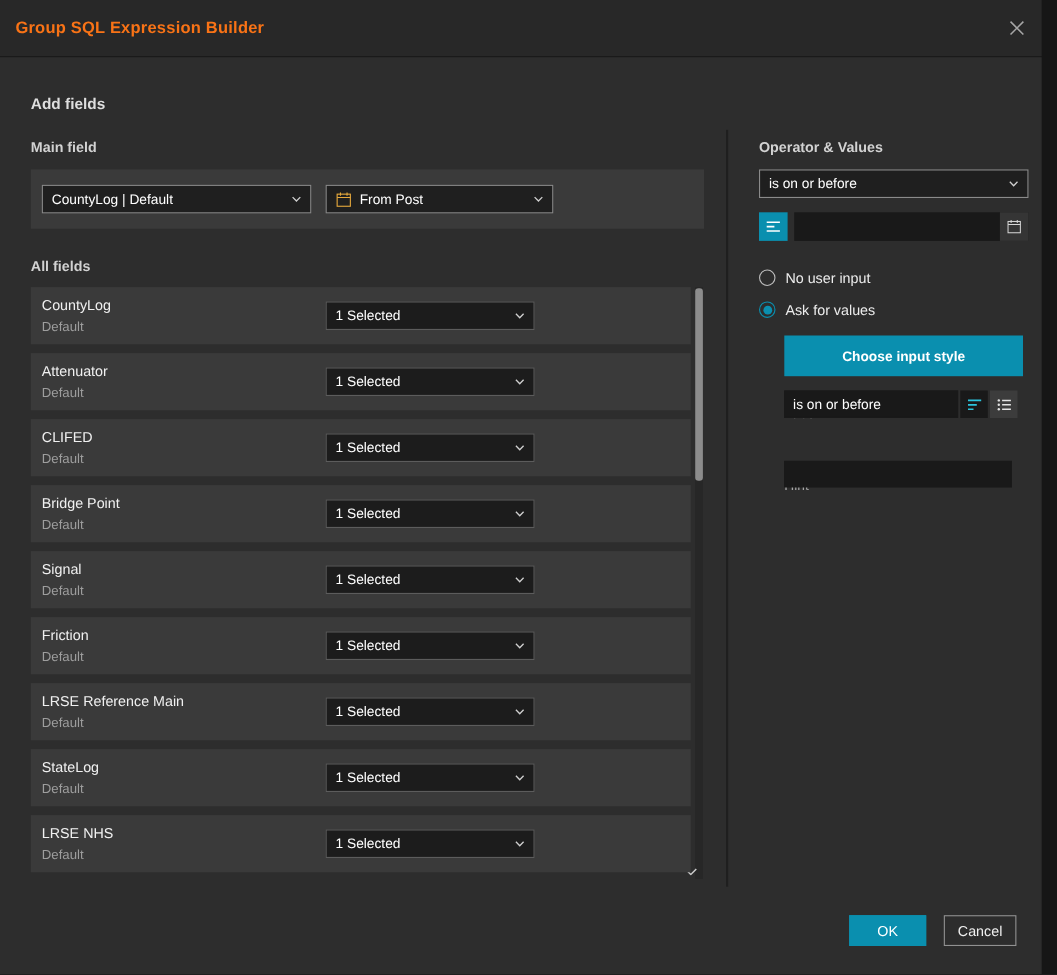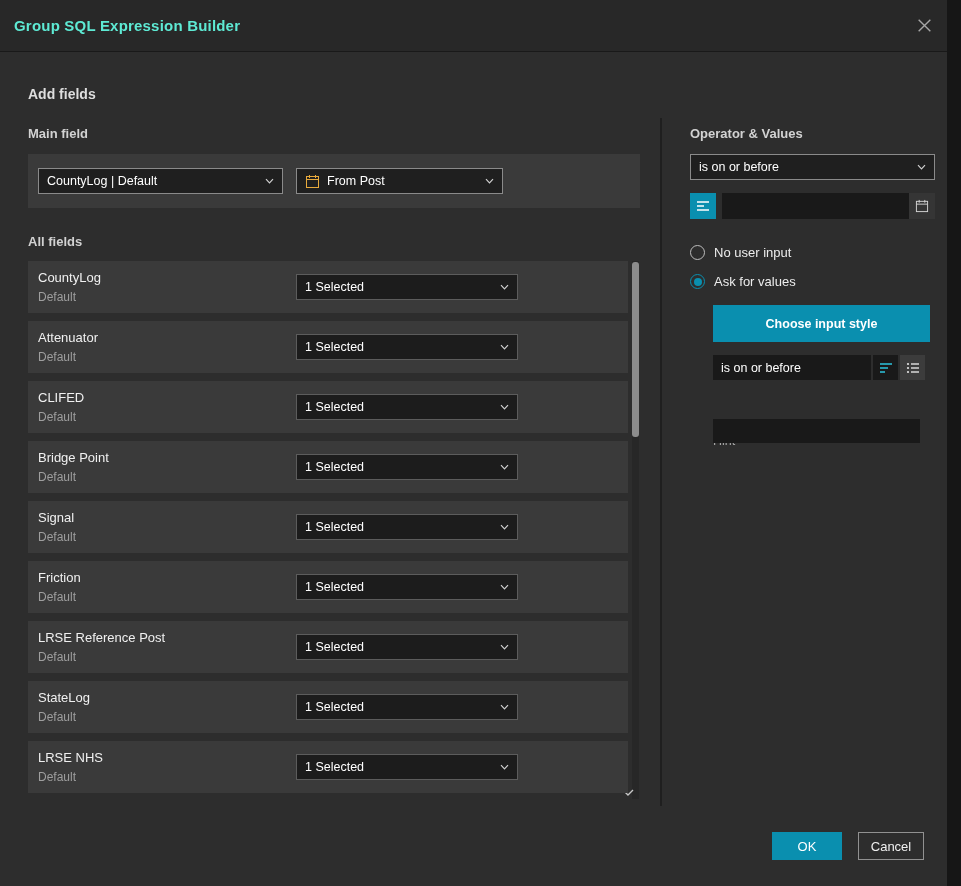--- a/index.html
+++ b/index.html
@@ -8,21 +8,21 @@
     position:relative; width:961px; height:886px; overflow:hidden;
     background:#2d2d2d; font-family:"Liberation Sans",sans-serif;
     -webkit-font-smoothing:antialiased;
   }
   
   .hdr{
     position:absolute; left:0; top:0; width:961px; height:52px;
     background:#282828; border-bottom:1px solid #191919;
     display:flex; align-items:center; padding:0 24px 0 14px; box-sizing:border-box;
   }
-  .hdr h1{ margin:0; font-size:15px; font-weight:700; color:#5eead4; letter-spacing:.2px; }
+  .hdr h1{ margin:0; font-size:15px; font-weight:700; color:#f97316; letter-spacing:.2px; }
   .close-btn{ margin-left:auto; background:none; border:none; padding:4px; cursor:pointer; line-height:0; }
 
   
   .h-add{ position:absolute; left:28px; top:86px; font-size:14px; font-weight:700; color:#dedede;text-align:right; }
   .h-sub{ position:absolute; font-size:13px; font-weight:700; color:#d2d2d2; }
   #main-field-heading{ left:28px; top:126px; }
   #all-fields-heading{ left:28px; top:234px; }
   #operator-heading{ left:690px; top:126px; }
 
   
@@ -38,21 +38,21 @@
   .main-panel{ position:absolute; left:28px; top:154px; width:612px; height:54px; background:#3a3a3a; }
   .layer-sel{ position:absolute; left:10px; top:14px; width:245px; }
   .date-sel{ position:absolute; left:268px; top:14px; width:207px; }
   .cal-ico{ line-height:0; display:flex; }
 
   
   .fields-list{ position:absolute; left:28px; top:261px; width:612px; height:545px; }
   .field-row{ position:relative; width:600px; height:52px; background:#3a3a3a; margin-bottom:8px; }
   .field-name{ position:absolute; left:10px; top:9px; font-size:13px; color:#f0f0f0; }
   .field-sub{ position:absolute; left:10px; top:29px; font-size:12px; color:#9e9e9e; }
-  .field-sel{ position:absolute; left:268px; top:13px; width:222px; }
+  .field-sel{ position:absolute; left:268px; top:13px; width:190px; }
   .list-scroll-track{ position:absolute; left:604px; top:0; width:7px; height:538px; background:#272727; }
   .list-scroll-thumb{ position:absolute; left:0; top:1px; width:7px; height:175px; background:#8c8c8c; border-radius:3px; }
   .list-more-chevron{ position:absolute; left:594px; top:528px; line-height:0; cursor:pointer; }
 
   
   .v-divider{ position:absolute; left:660px; top:118px; width:2px; height:688px; background:#1f1f1f; }
 
   
   #operator-select{ position:absolute; left:690px; top:154px; width:245px; }
   .value-row{ position:absolute; left:690px; top:193px; width:245px; height:26px; display:flex; gap:6px; }
@@ -218,21 +218,21 @@
           <span>1 Selected</span>
           <span class="chev">
             <svg width="9" height="6" viewBox="0 0 9 6" fill="none">
               <path d="M1 1.2 L4.5 4.8 L8 1.2" stroke="#cfcfcf" stroke-width="1.2"></path>
             </svg>
           </span>
         </div>
       </div>
 
       <div class="field-row">
-        <div class="field-name">LRSE Reference Post</div>
+        <div class="field-name">LRSE Reference Main</div>
         <div class="field-sub">Default</div>
         <div class="sel row-sel field-sel">
           <span>1 Selected</span>
           <span class="chev">
             <svg width="9" height="6" viewBox="0 0 9 6" fill="none">
               <path d="M1 1.2 L4.5 4.8 L8 1.2" stroke="#cfcfcf" stroke-width="1.2"></path>
             </svg>
           </span>
         </div>
       </div>

